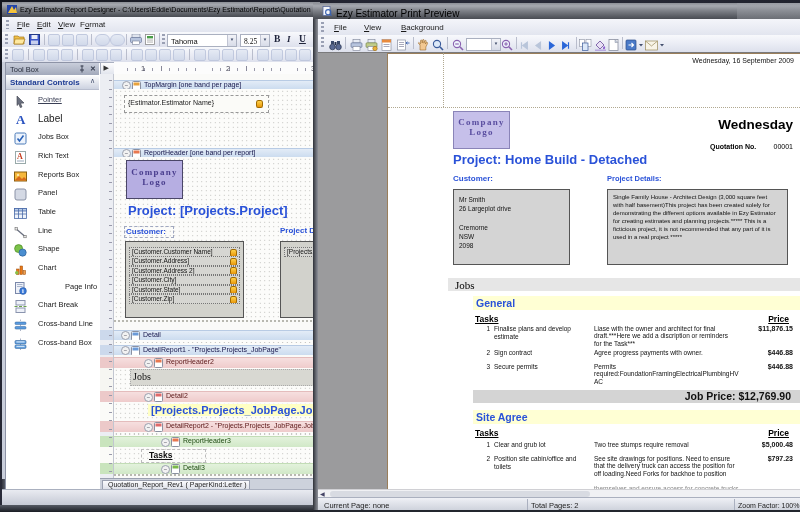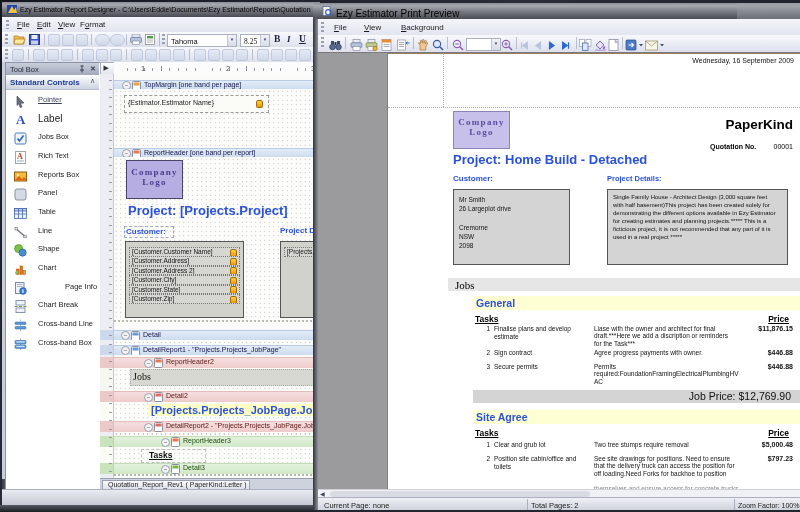--- a/index.html
+++ b/index.html
@@ -575,21 +575,21 @@
     </div>
 <div class="abs" style="left:318px;top:52px;width:482px;height:437px;background:#9b9b9d;border-top:1px solid #7a7a7c;"></div>
 <div class="abs" style="left:387px;top:53px;width:413px;height:436px;background:#fff;border-left:1px solid #9a7e5a;border-top:1px solid #9a7e5a;"></div>
 <div class="abs" style="left:443px;top:53px;width:1px;height:54px;border-left:1px dotted #b0a890;"></div>
 <div class="abs" style="left:388px;top:107px;width:412px;height:1px;border-top:1px dotted #b0a890;"></div>
 <div class="abs" style="left:600px;top:57px;width:194px;text-align:right;font-size:7px;color:#111;">Wednesday, 16 September 2009</div>
 <div class="abs" style="left:453px;top:111px;width:55px;height:36px;background:#c6c0ea;border:1px solid #8a84b8;text-align:center;font-family:'Liberation Serif',serif;font-weight:bold;color:#5a4ea0;font-size:9px;letter-spacing:1.3px;">
       <div style="margin-top:5px;">Company</div>
       <div>Logo</div>
     </div>
-<div class="abs" style="left:600px;top:117px;width:193px;text-align:right;font-size:13.5px;font-weight:bold;color:#000;">PaperKind</div>
+<div class="abs" style="left:600px;top:117px;width:193px;text-align:right;font-size:13.5px;font-weight:bold;color:#000;">Wednesday</div>
 <div class="abs" style="left:710px;top:143px;font-size:7px;font-weight:bold;color:#000;">Quotation No.</div>
 <div class="abs" style="left:730px;top:143px;width:63px;text-align:right;font-size:7px;color:#000;">00001</div>
 <div class="abs" style="left:453px;top:152px;font-size:13px;font-weight:bold;color:#2a52d8;">Project: Home Build - Detached</div>
 <div class="abs" style="left:453px;top:174px;font-size:8px;font-weight:bold;color:#2a52d8;">Customer:</div>
 <div class="abs" style="left:607px;top:174px;font-size:7.5px;font-weight:bold;color:#2a52d8;">Project Details:</div>
 <div class="abs" style="left:453px;top:189px;width:115px;height:74px;background:#d4d4d4;border:1px solid #555;font-size:6.5px;color:#111;">
       <div class="abs" style="left:5px;top:5px;line-height:9.3px;">Mr Smith<br>26 Largeplot drive<br><br>Cremorne<br>NSW<br>2098</div>
     </div>
 <div class="abs" style="left:607px;top:189px;width:179px;height:74px;background:#d4d4d4;border:1px solid #555;font-size:6px;color:#111;">
       <div class="abs" style="left:5px;top:4px;line-height:7.9px;white-space:nowrap;">Single Family House - Architect Design (3,000 square feet<br>with half basement)This project has been created solely for<br>demonstrating the different options available in Ezy Estimator<br>for creating estimates and planning projects.***** This is a<br>ficticious project, it is not recommended that any part of it is<br>used in a real project *****</div>
@@ -608,21 +608,21 @@
     <div class="abs" style="left:700px;top:325px;width:93px;text-align:right;font-size:7px;font-weight:bold;color:#111;">$11,876.15</div>
 <div class="abs" style="left:482px;top:349px;width:8px;text-align:right;font-size:6.5px;color:#111;">2</div>
     <div class="abs" style="left:494px;top:349px;width:86px;font-size:6.5px;color:#111;line-height:8.2px;white-space:nowrap;">Sign contract</div>
     <div class="abs" style="left:594px;top:349px;width:150px;font-size:6.5px;color:#111;line-height:7.3px;white-space:nowrap;">Agree progress payments with owner.</div>
     <div class="abs" style="left:700px;top:349px;width:93px;text-align:right;font-size:7px;font-weight:bold;color:#111;">$446.88</div>
 <div class="abs" style="left:482px;top:363px;width:8px;text-align:right;font-size:6.5px;color:#111;">3</div>
     <div class="abs" style="left:494px;top:363px;width:86px;font-size:6.5px;color:#111;line-height:8.2px;white-space:nowrap;">Secure permits</div>
     <div class="abs" style="left:594px;top:363px;width:150px;font-size:6.5px;color:#111;line-height:7.3px;white-space:nowrap;">Permits<br>required:FoundationFramingElectricalPlumbingHV<br>AC</div>
     <div class="abs" style="left:700px;top:363px;width:93px;text-align:right;font-size:7px;font-weight:bold;color:#111;">$446.88</div>
 <div class="abs" style="left:473px;top:390px;width:327px;height:13px;background:#d4d4d4;">
-      <span class="abs" style="left:0;top:0;width:318px;text-align:right;font-size:10.5px;font-weight:normal;color:#111;">Job Price: $12,769.90</span>
+      <span class="abs" style="left:0;top:0;width:318px;text-align:right;font-size:10.5px;font-weight:bold;color:#111;">Job Price: $12,769.90</span>
     </div>
 <div class="abs" style="left:473px;top:410px;width:327px;height:14px;background:#ffffd4;">
       <span class="abs" style="left:3px;top:1px;font-size:10.5px;font-weight:bold;color:#2a52d8;">Site Agree</span>
     </div>
 <div class="abs" style="left:475px;top:428px;font-size:8.5px;font-weight:bold;text-decoration:underline;color:#000;">Tasks</div>
 <div class="abs" style="left:700px;top:428px;width:89px;text-align:right;font-size:8.5px;font-weight:bold;text-decoration:underline;color:#000;">Price</div>
 <div class="abs" style="left:482px;top:441px;width:8px;text-align:right;font-size:6.5px;color:#111;">1</div>
     <div class="abs" style="left:494px;top:441px;width:86px;font-size:6.5px;color:#111;line-height:8.2px;white-space:nowrap;">Clear and grub lot</div>
     <div class="abs" style="left:594px;top:441px;width:150px;font-size:6.5px;color:#111;line-height:7.3px;white-space:nowrap;">Two tree stumps require removal</div>
     <div class="abs" style="left:700px;top:441px;width:93px;text-align:right;font-size:7px;font-weight:bold;color:#111;">$5,000.48</div>

